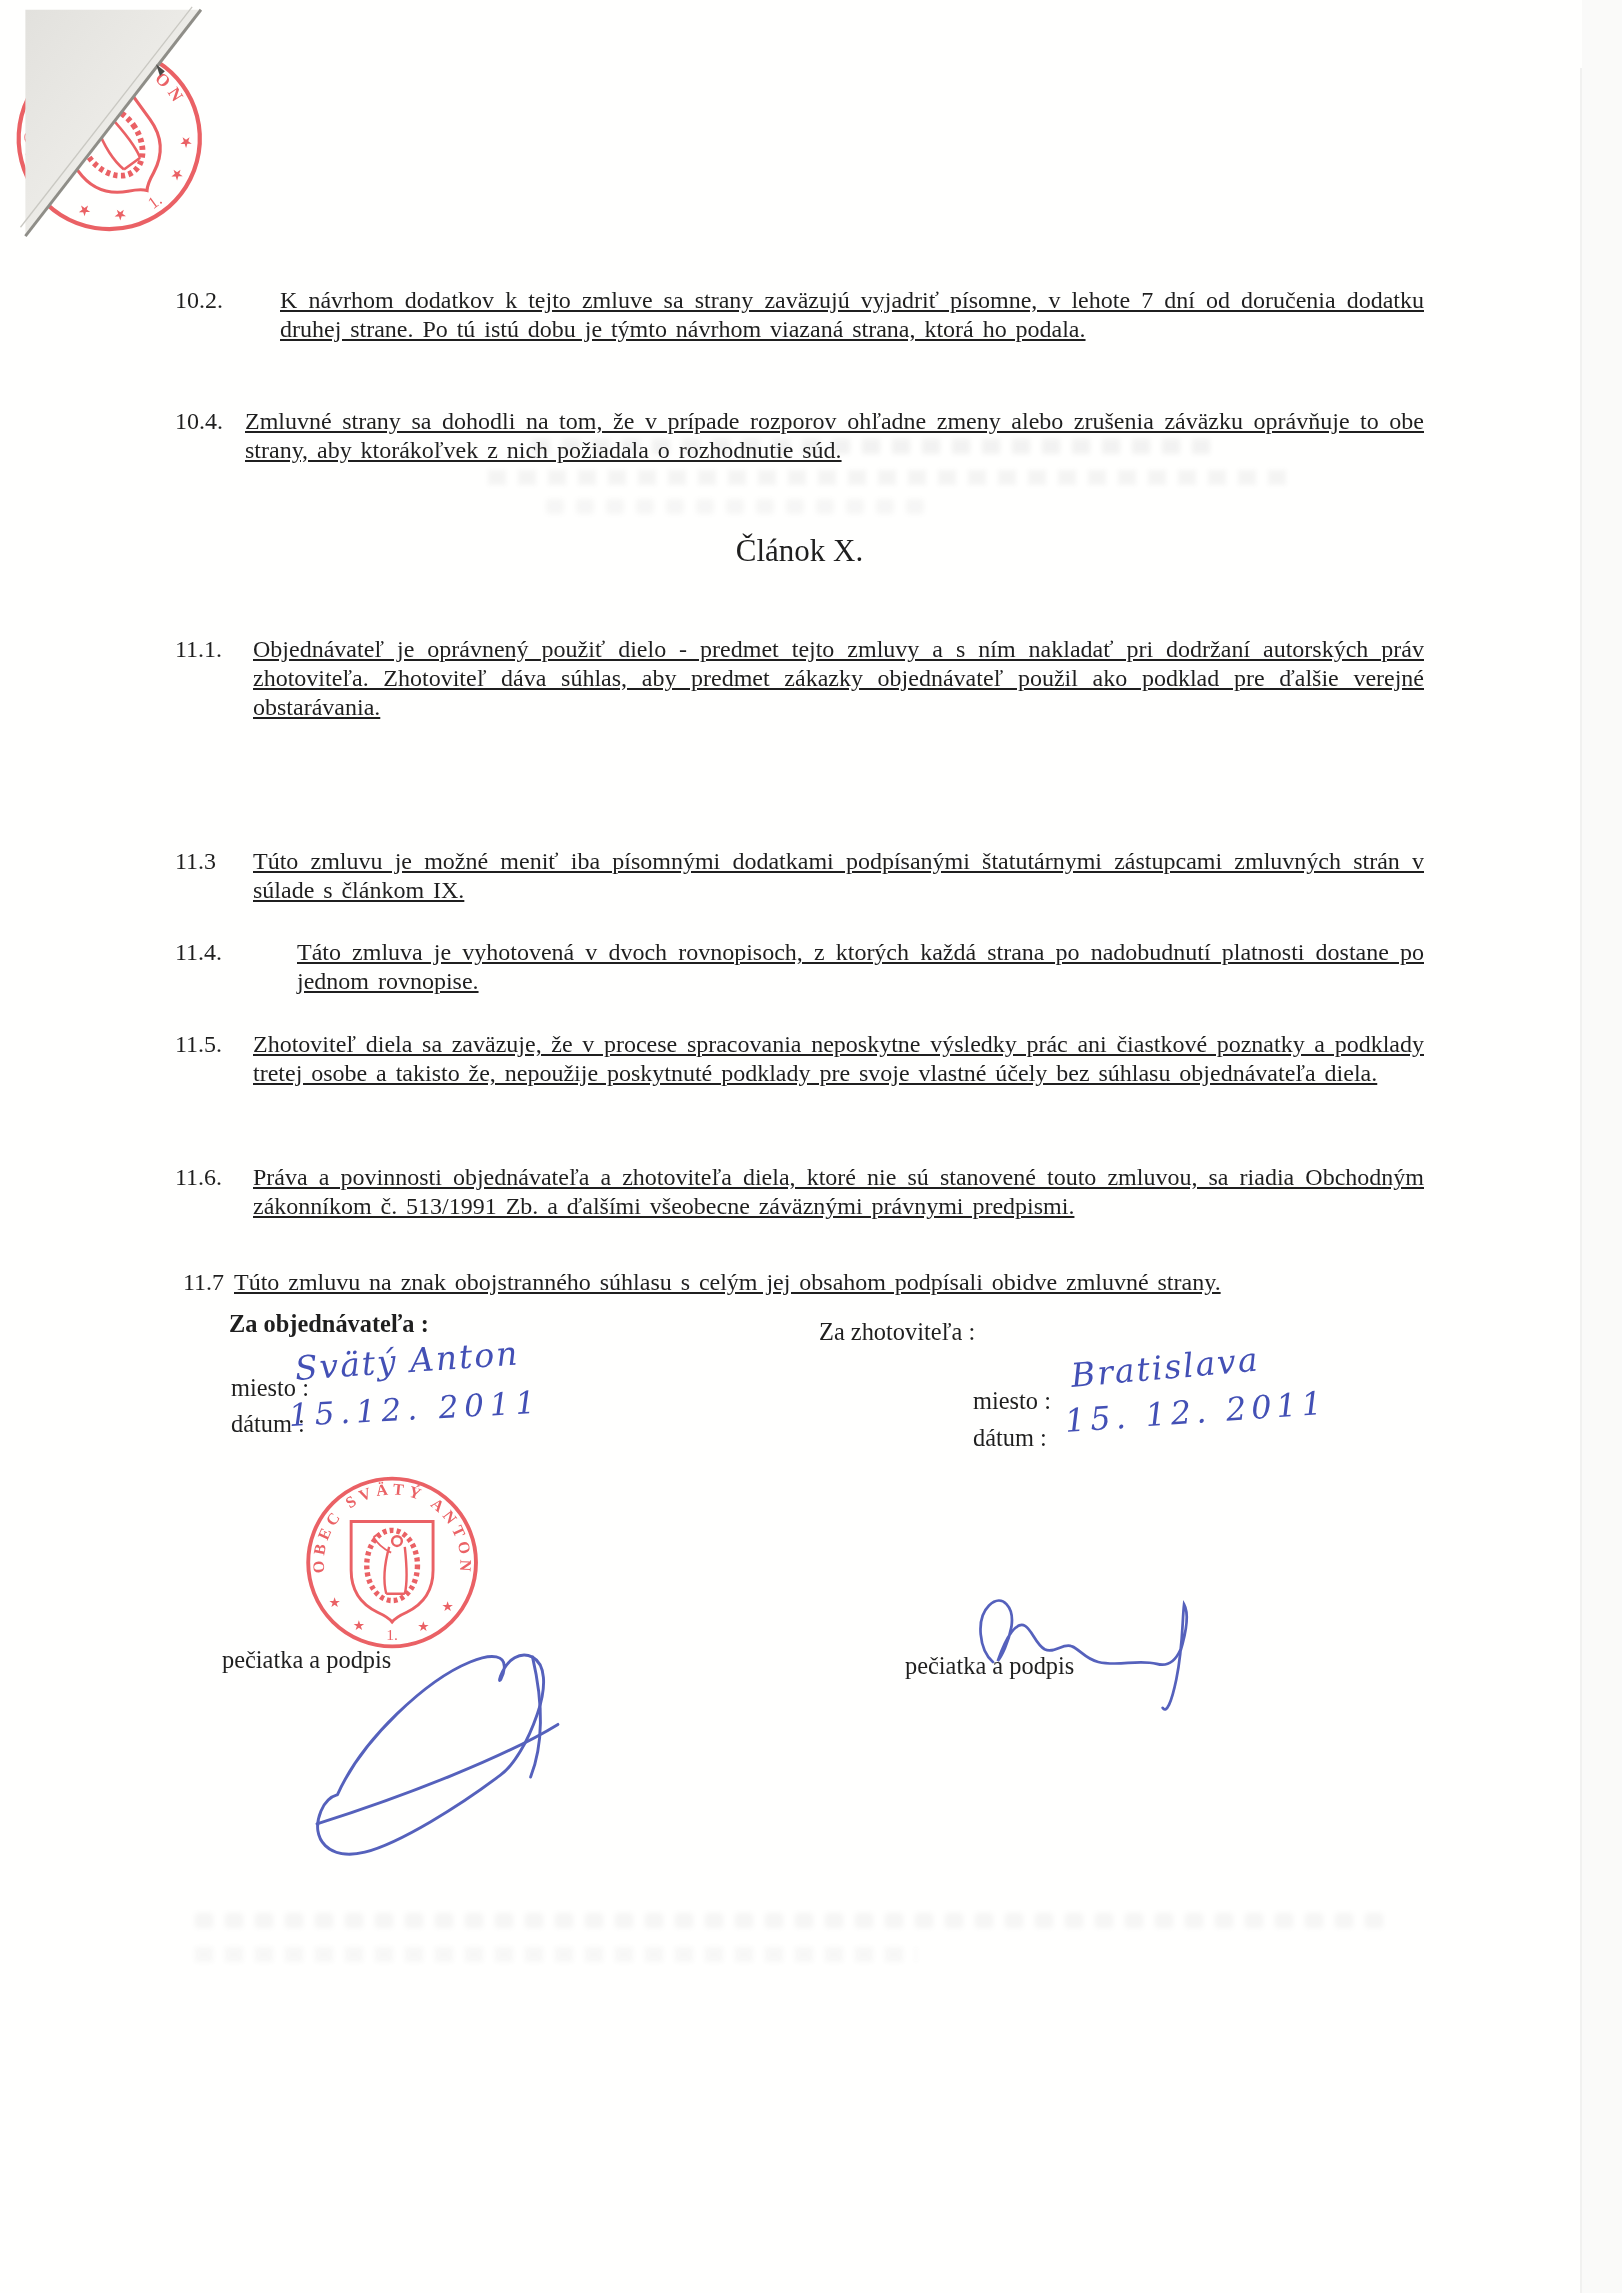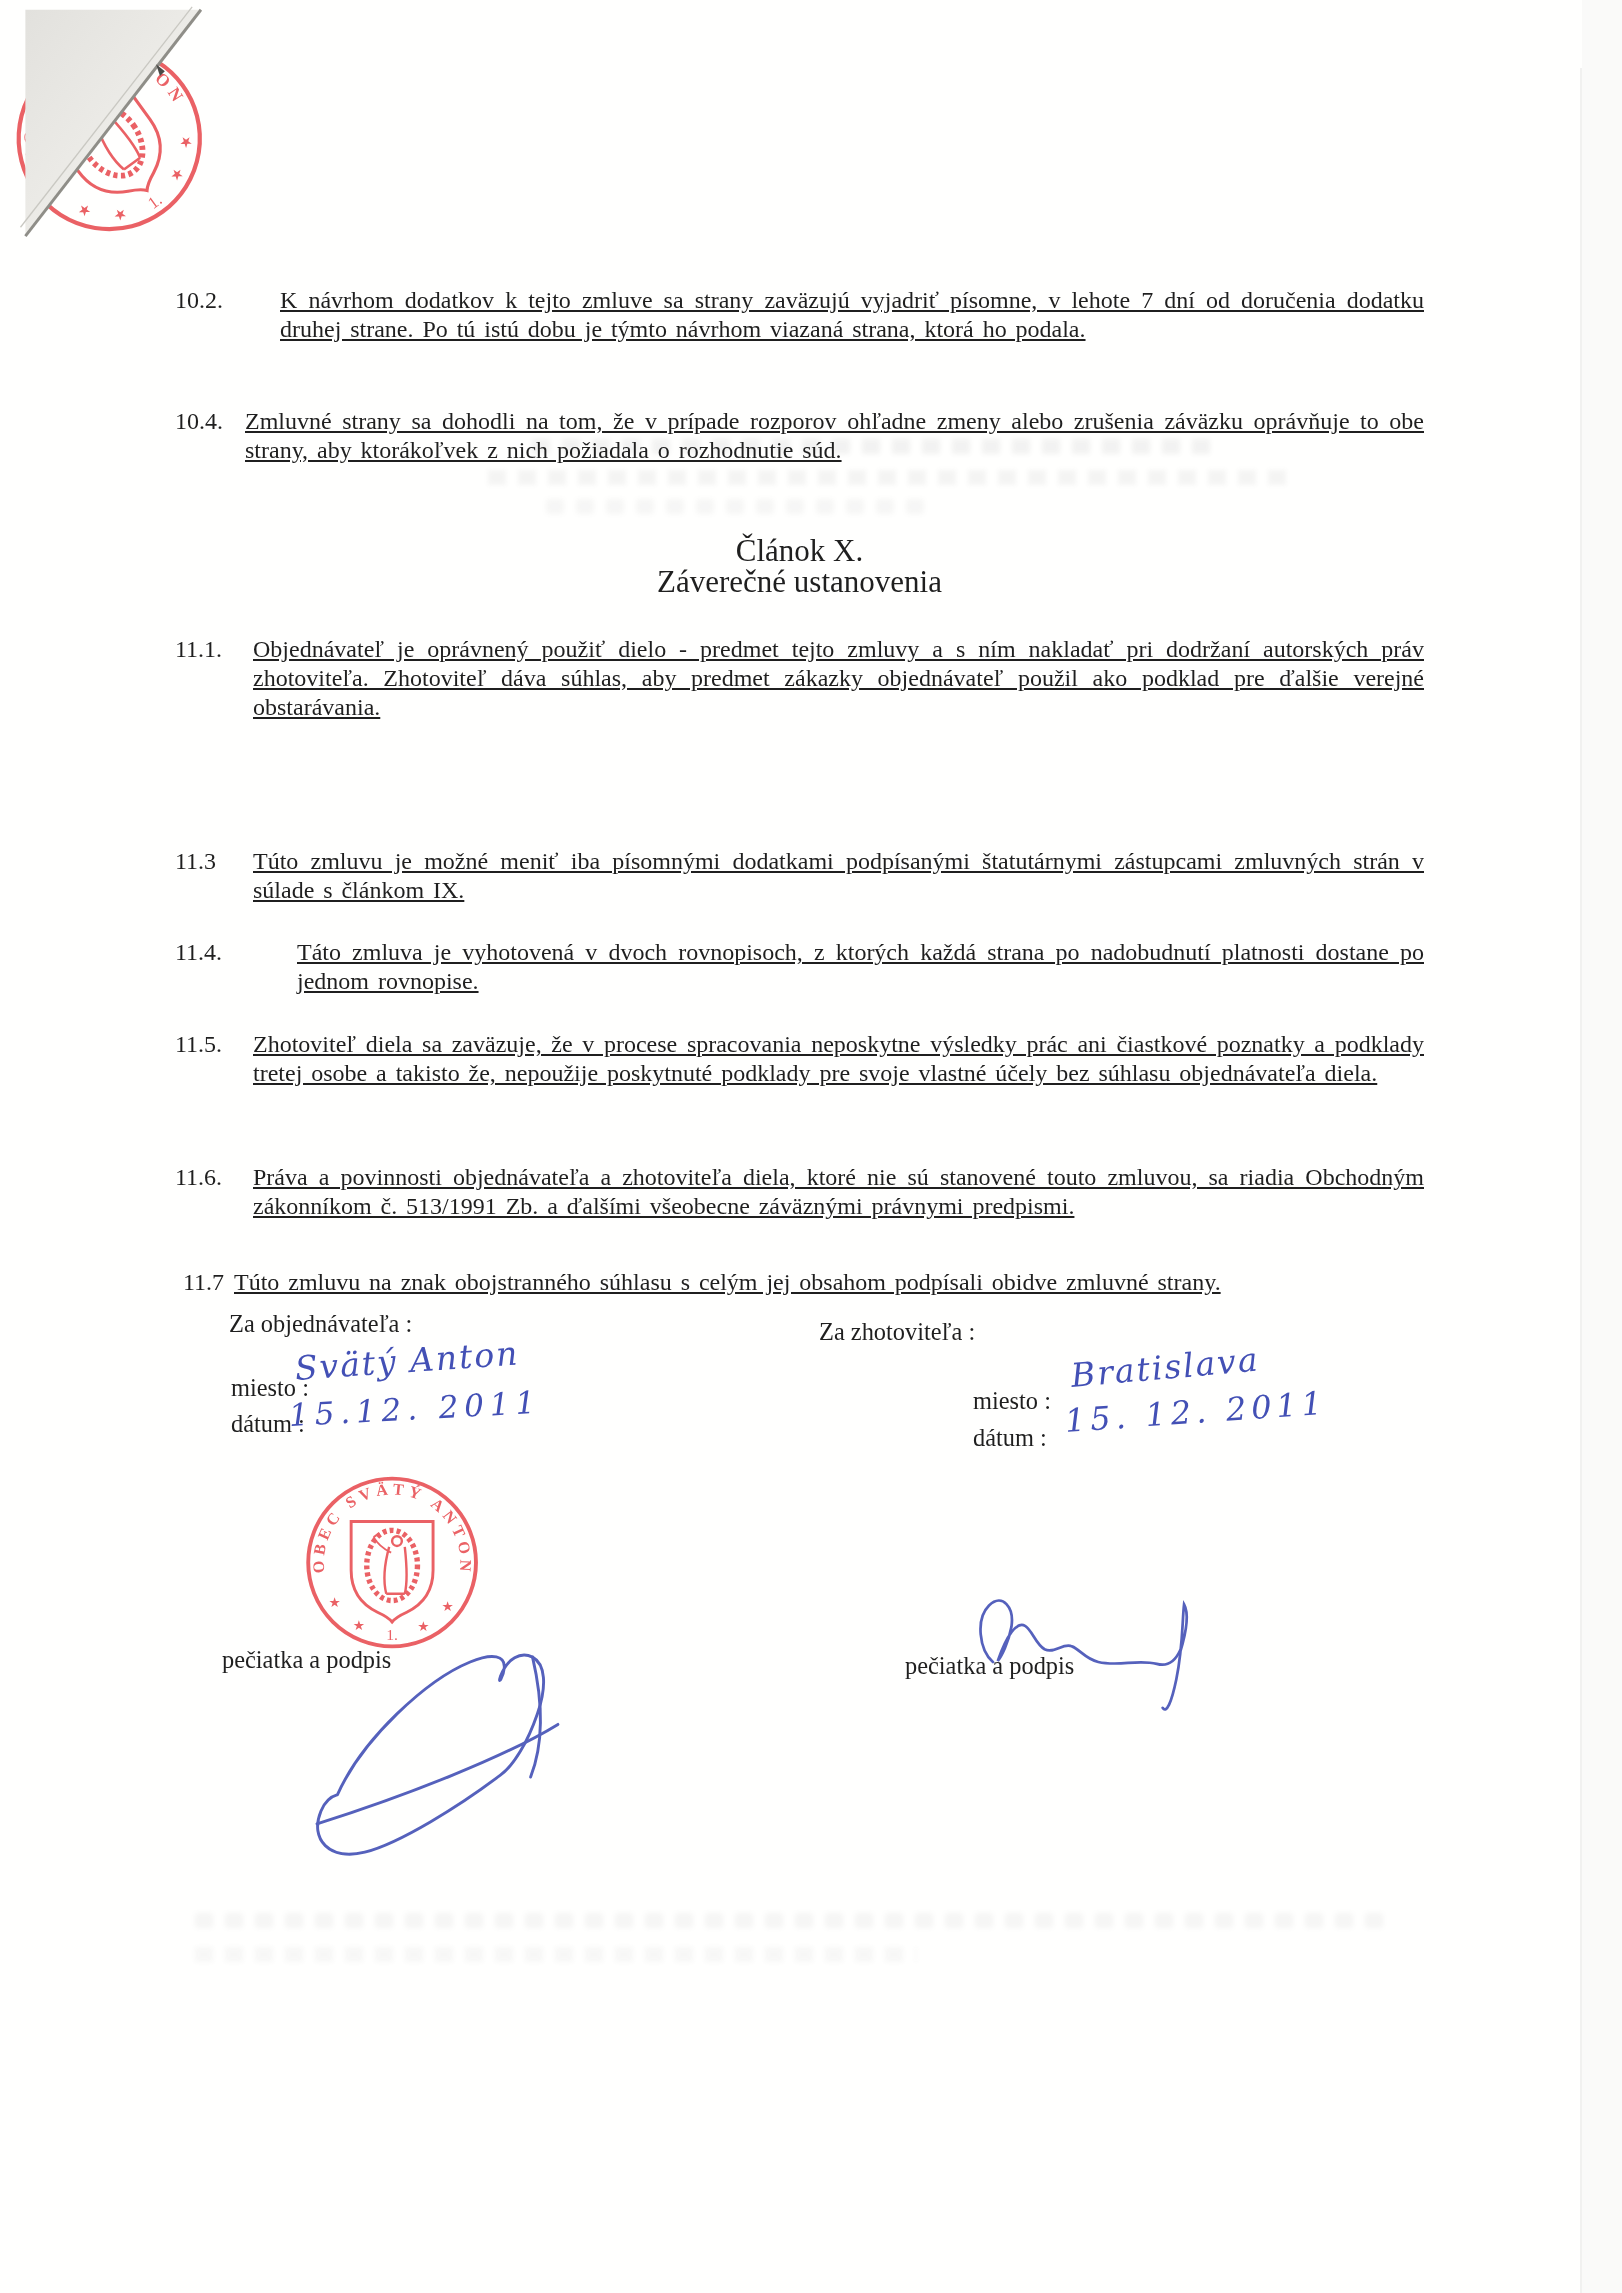--- a/index.html
+++ b/index.html
@@ -19,21 +19,21 @@
   #c113{top:847px;}
   #c114{top:938px;gap:44px;}
   #c115{top:1030px;justify-content:center;}
   #c116{top:1163px;}
   #c117{top:1268px;margin-left:8px;}
   
   .heading{position:absolute;left:175px;top:535px;width:1249px;text-align:center;
            font-size:31px;line-height:31px;}
   
   .lbl{position:absolute;font-size:24.4px;white-space:nowrap;}
-  #za-left{left:229px;top:1310px;}
+  #za-left{left:229px;top:1310px;font-weight:bold;}
   #za-right{left:819px;top:1318px;}
   #miesto-l{left:231px;top:1374px;}
   #datum-l{left:231px;top:1410px;}
   #miesto-r{left:973px;top:1387px;}
   #datum-r{left:973px;top:1424px;}
   #pec-l{left:222px;top:1646px;}
   #pec-r{left:905px;top:1652px;}
   
   .hw{position:absolute;font-style:italic;color:#4350b5;white-space:nowrap;
       font-family:"DejaVu Serif",serif;transform-origin:left center;}
@@ -71,21 +71,20 @@
     <span class="num">10.2.</span>
     <span class="txt">K návrhom dodatkov k tejto zmluve sa strany zaväzujú vyjadriť písomne, v lehote 7 dní od doručenia dodatku druhej strane. Po tú istú dobu je týmto návrhom viazaná strana, ktorá ho podala.</span>
   </div>
   <div class="para n72" id="p104">
     <span class="num">10.4.</span>
     <span class="txt">Zmluvné strany sa dohodli na tom, že v prípade rozporov ohľadne zmeny alebo zrušenia záväzku oprávňuje to obe strany, aby ktorákoľvek z nich požiadala o rozhodnutie súd.</span>
   </div>
 
   <div class="heading">
     <div>Článok X.</div>
-    <div>Záverečné ustanovenia</div>
   </div>
 
   <div class="para" id="c111">
     <span class="num">11.1.</span>
     <span class="txt">Objednávateľ je oprávnený použiť dielo - predmet tejto zmluvy a s ním nakladať pri dodržaní autorských práv zhotoviteľa. Zhotoviteľ dáva súhlas, aby predmet zákazky objednávateľ použil ako podklad pre ďalšie verejné obstarávania.</span>
   </div>
   <div class="para" id="c113">
     <span class="num">11.3</span>
     <span class="txt">Túto zmluvu je možné meniť iba písomnými dodatkami podpísanými štatutárnymi zástupcami zmluvných strán v súlade s článkom IX.</span>
   </div>

